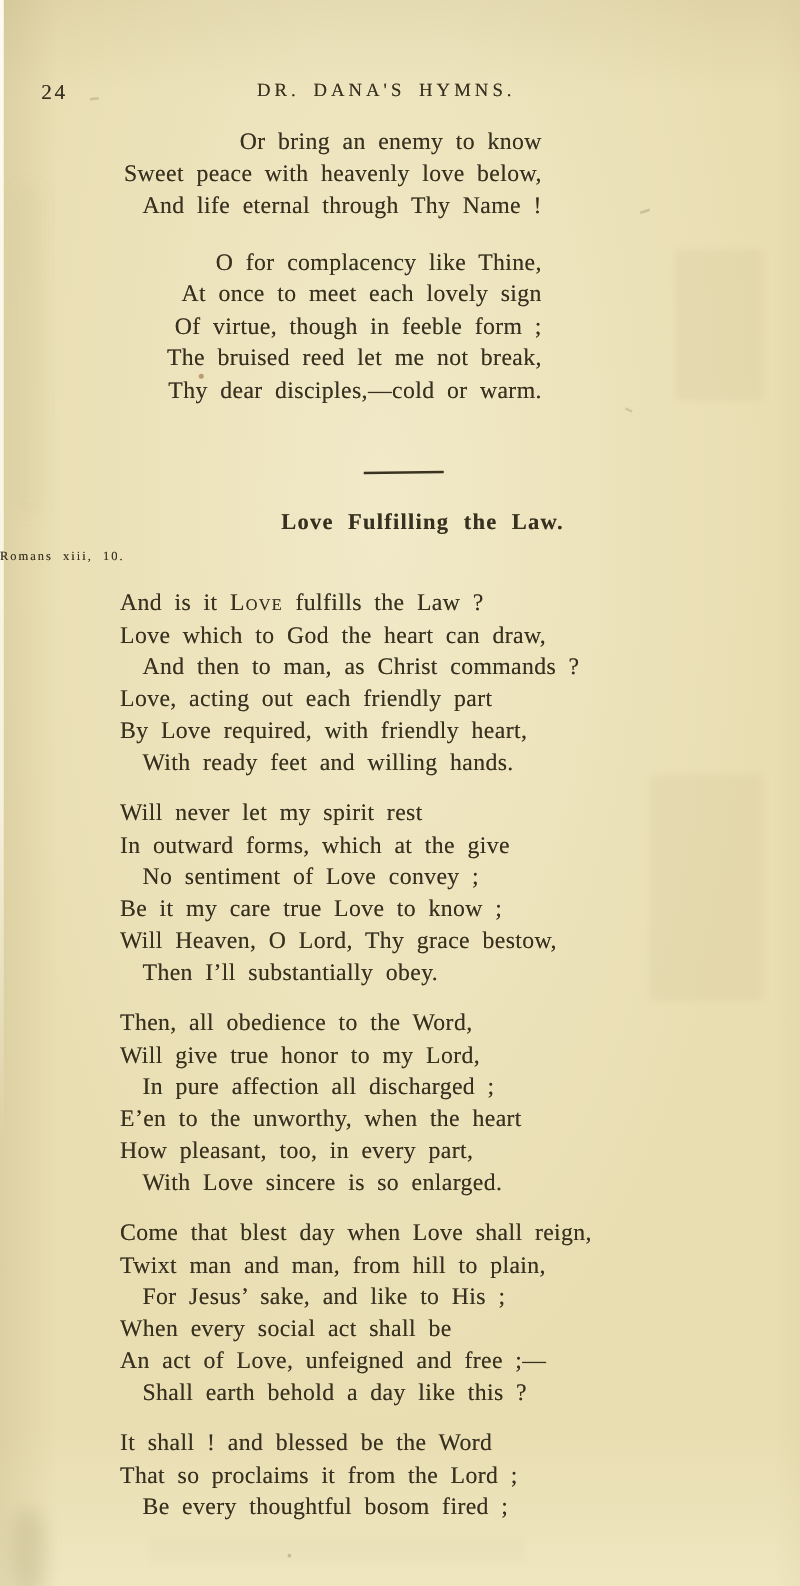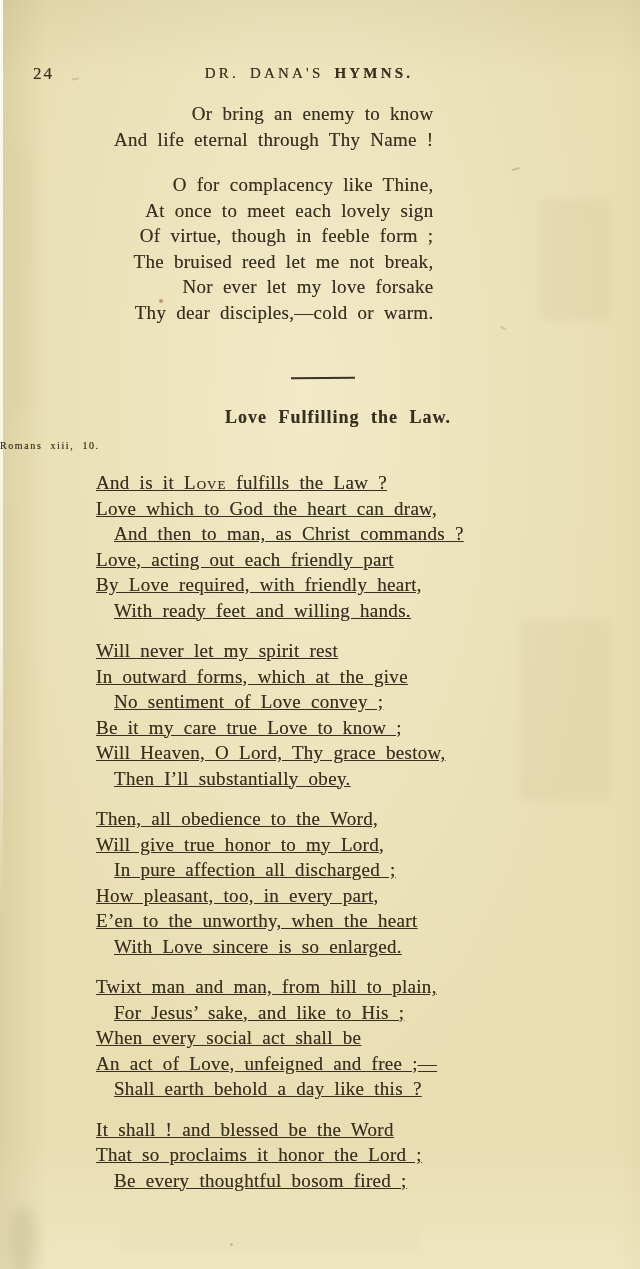--- a/index.html
+++ b/index.html
@@ -47,21 +47,21 @@
 
   
   .page-number {
     position:absolute; left:33px; top:64px;
     font-size:17px; letter-spacing:2px;
   }
   .running-title {
     position:absolute; left:0; right:46px; top:65px;
     text-align:center; font-size:15px; letter-spacing:3.2px; word-spacing:4px;
   }
-  .running-title .heavy { font-weight:bold;text-align:right; }
+  .running-title .heavy { font-weight:normal;text-align:right; }
 
   
   .poem { position:absolute; left:96px; }
   .poem .line {
     font-size:19px; line-height:25.5px;
     letter-spacing:0.3px; word-spacing:0.26em;
     white-space:nowrap;
   }
   .poem .line.indent { padding-left:18px; }
   .poem .sc { font-variant:small-caps; letter-spacing:1px; }
@@ -78,21 +78,21 @@
     position:absolute; top:403px; left:12px; right:0; margin:0;
     text-align:center; font-size:18px; font-weight:bold;
     letter-spacing:1px; word-spacing:6px; line-height:28px;
   }
   .hymn-reference {
     position:absolute; top:440px; left:0; right:6px;
     text-align:left; font-size:10px; letter-spacing:1.6px; word-spacing:4px;
   }
 
   .hymn-poem { top:470px; }
-  .hymn-poem .stanza { margin-bottom:15px;text-decoration:underline; }
+  .hymn-poem .stanza { margin-bottom:15px; }
 </style>
 </head>
 <body>
 
 <div class="page">
 
   <div class="scan-edge-left"></div>
   <div class="smudge-top-left"></div>
   <div class="smudge-bottom-left"></div>
   <div class="ghost ghost-1"></div>
@@ -106,28 +106,28 @@
 
   <div class="page-number ink">24</div>
   <div class="running-title ink">
     <span>DR. DANA'S</span>
     <span class="heavy">HYMNS.</span>
   </div>
 
   <section class="poem continuation ink">
       <div class="stanza">
         <div class="line">Or bring an enemy to know</div>
+        <div class="line">Sweet peace with heavenly love below,</div>
         <div class="line indent">And life eternal through Thy Name !</div>
       </div>
       <div class="stanza">
         <div class="line">O for complacency like Thine,</div>
         <div class="line">At once to meet each lovely sign</div>
         <div class="line indent">Of virtue, though in feeble form ;</div>
         <div class="line">The bruised reed let me not break,</div>
-        <div class="line">Nor ever let my love forsake</div>
         <div class="line indent">Thy dear disciples,—cold or warm.</div>
       </div>
     </section>
 
   <div class="divider"></div>
 
   <h1 class="hymn-title ink">Love Fulfilling the Law.</h1>
   <div class="hymn-reference ink">Romans xiii, 10.</div>
 
   <section class="poem hymn-poem ink">
@@ -144,31 +144,32 @@
         <div class="line">In outward forms, which at the give</div>
         <div class="line indent">No sentiment of Love convey ;</div>
         <div class="line">Be it my care true Love to know ;</div>
         <div class="line">Will Heaven, O Lord, Thy grace bestow,</div>
         <div class="line indent">Then I’ll substantially obey.</div>
       </div>
       <div class="stanza">
         <div class="line">Then, all obedience to the Word,</div>
         <div class="line">Will give true honor to my Lord,</div>
         <div class="line indent">In pure affection all discharged ;</div>
+        <div class="line">E’en to the unworthy, when the heart</div>
         <div class="line">How pleasant, too, in every part,</div>
-        <div class="line">E’en to the unworthy, when the heart</div>
         <div class="line indent">With Love sincere is so enlarged.</div>
       </div>
       <div class="stanza">
+        <div class="line">Come that blest day when Love shall reign,</div>
         <div class="line">Twixt man and man, from hill to plain,</div>
         <div class="line indent">For Jesus’ sake, and like to His ;</div>
         <div class="line">When every social act shall be</div>
         <div class="line">An act of Love, unfeigned and free ;—</div>
         <div class="line indent">Shall earth behold a day like this ?</div>
       </div>
       <div class="stanza">
         <div class="line">It shall ! and blessed be the Word</div>
-        <div class="line">That so proclaims it honor the Lord ;</div>
+        <div class="line">That so proclaims it from the Lord ;</div>
         <div class="line indent">Be every thoughtful bosom fired ;</div>
       </div>
     </section>
 
 </div>
 
 </body></html>

